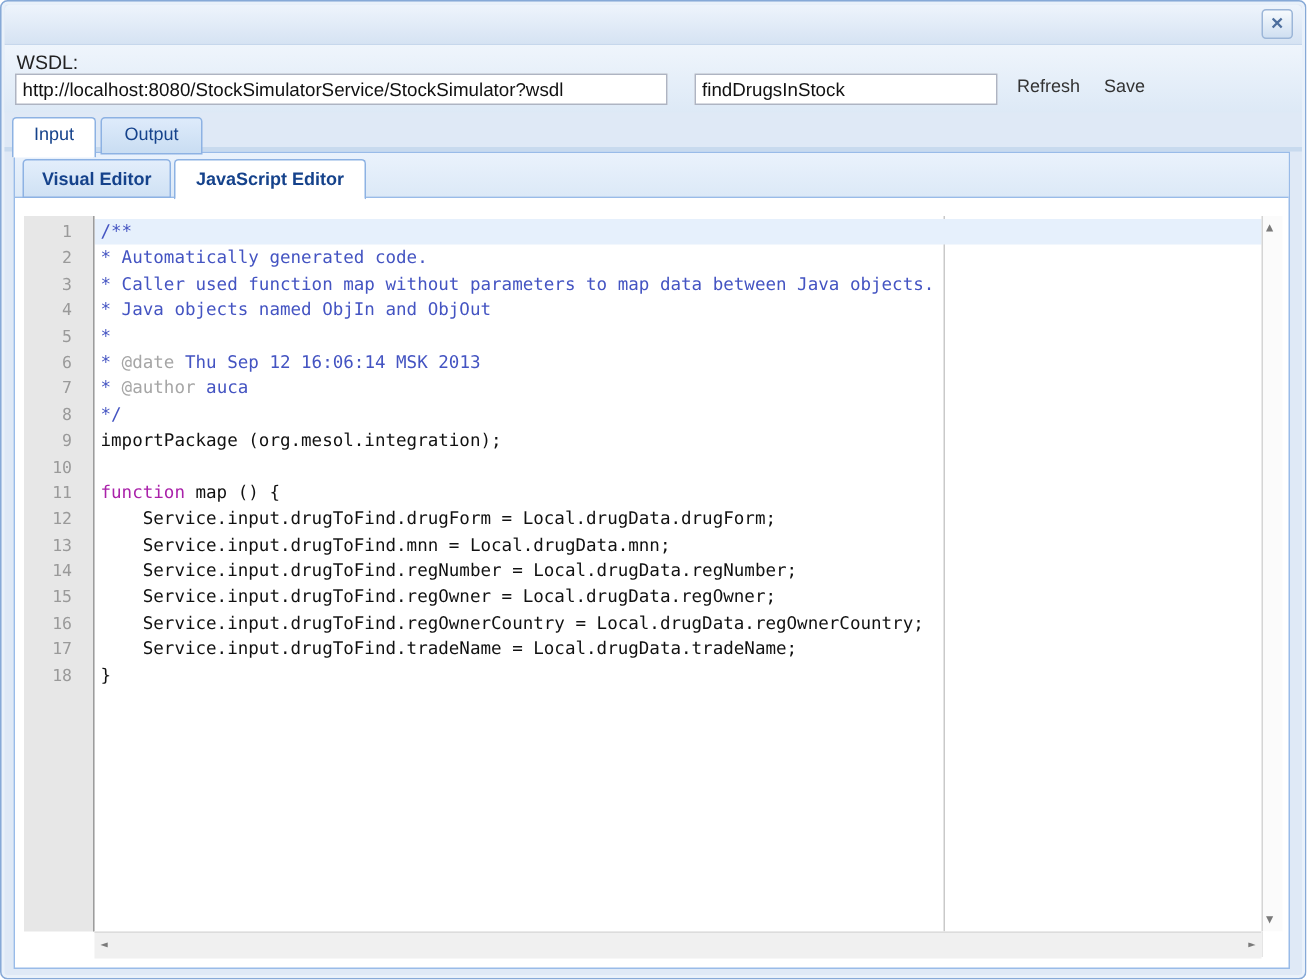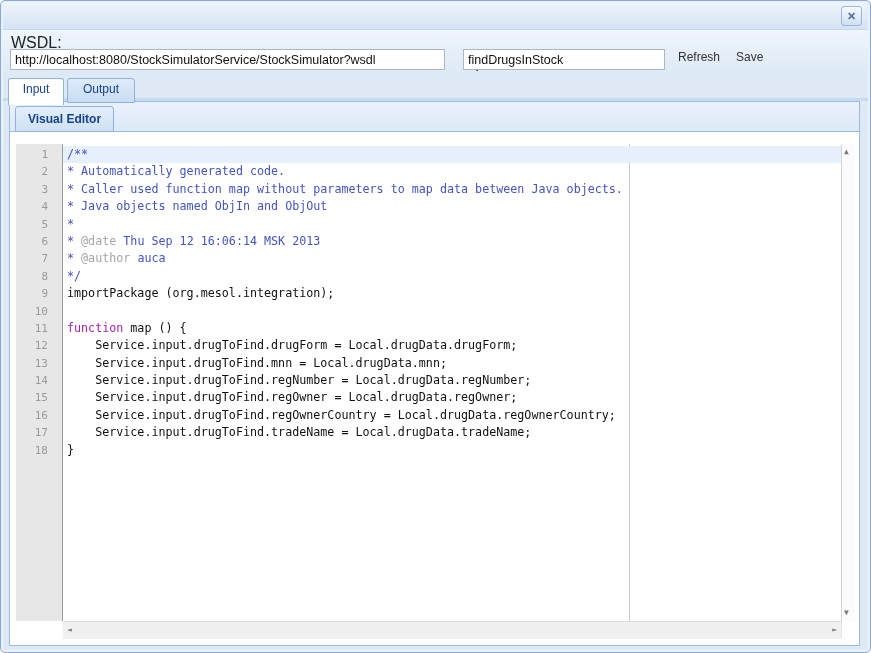--- a/index.html
+++ b/index.html
@@ -17,21 +17,21 @@
             border-bottom:1px solid #c6d7ec;}
   .close-btn{position:absolute;right:6px;top:3px;width:19px;height:18px;
              border:1px solid #9cb6d8;border-radius:3px;
              background:linear-gradient(#f6fafd,#cfdff1);
              color:#4d6e9d;font-weight:bold;font-size:11px;line-height:18px;
              text-align:center;cursor:pointer;}
 
   
   .toolbar{position:absolute;left:2px;top:29px;right:2px;height:45px;
            background:linear-gradient(#eff5fc,#dde9f6);}
-  .flabel{position:absolute;font-size:16px;color:#222;top:4px;}
+  .flabel{position:absolute;font-size:13px;color:#222;top:4px;}
   .tb-input{position:absolute;top:19px;height:17px;border:1px solid #aeb4c2;
             font-family:"Liberation Sans",sans-serif;font-size:12.5px;color:#111;
             padding:1px 4px;background:#fff;}
   .wsdl-label{left:8px;}
   .wsdl-input{left:7px;width:425px;}
   .op-label{left:460px;margin-top:20px;}
   .op-input{left:460px;width:192px;}
   .tbtn{position:absolute;top:17px;height:20px;line-height:20px;
         font-size:12px;color:#333;padding:0 6px;border-radius:3px;cursor:pointer;}
   .refresh-btn{left:669px;}
@@ -120,20 +120,21 @@
   <div class="io-strip"></div>
   <div class="io-tabbar">
     <div class="tab tab-input active">Input</div>
     <div class="tab tab-output">Output</div>
   </div>
 
   <div class="panel">
 
     <div class="inner-tabbar">
       <div class="itab itab-visual">Visual Editor</div>
+      <div class="itab itab-js active">JavaScript Editor</div>
     </div>
 
     <div class="editor">
       <div class="ruler"></div>
       <div class="gutter">
           <div class="ln">1</div>
           <div class="ln">2</div>
           <div class="ln">3</div>
           <div class="ln">4</div>
           <div class="ln">5</div>

